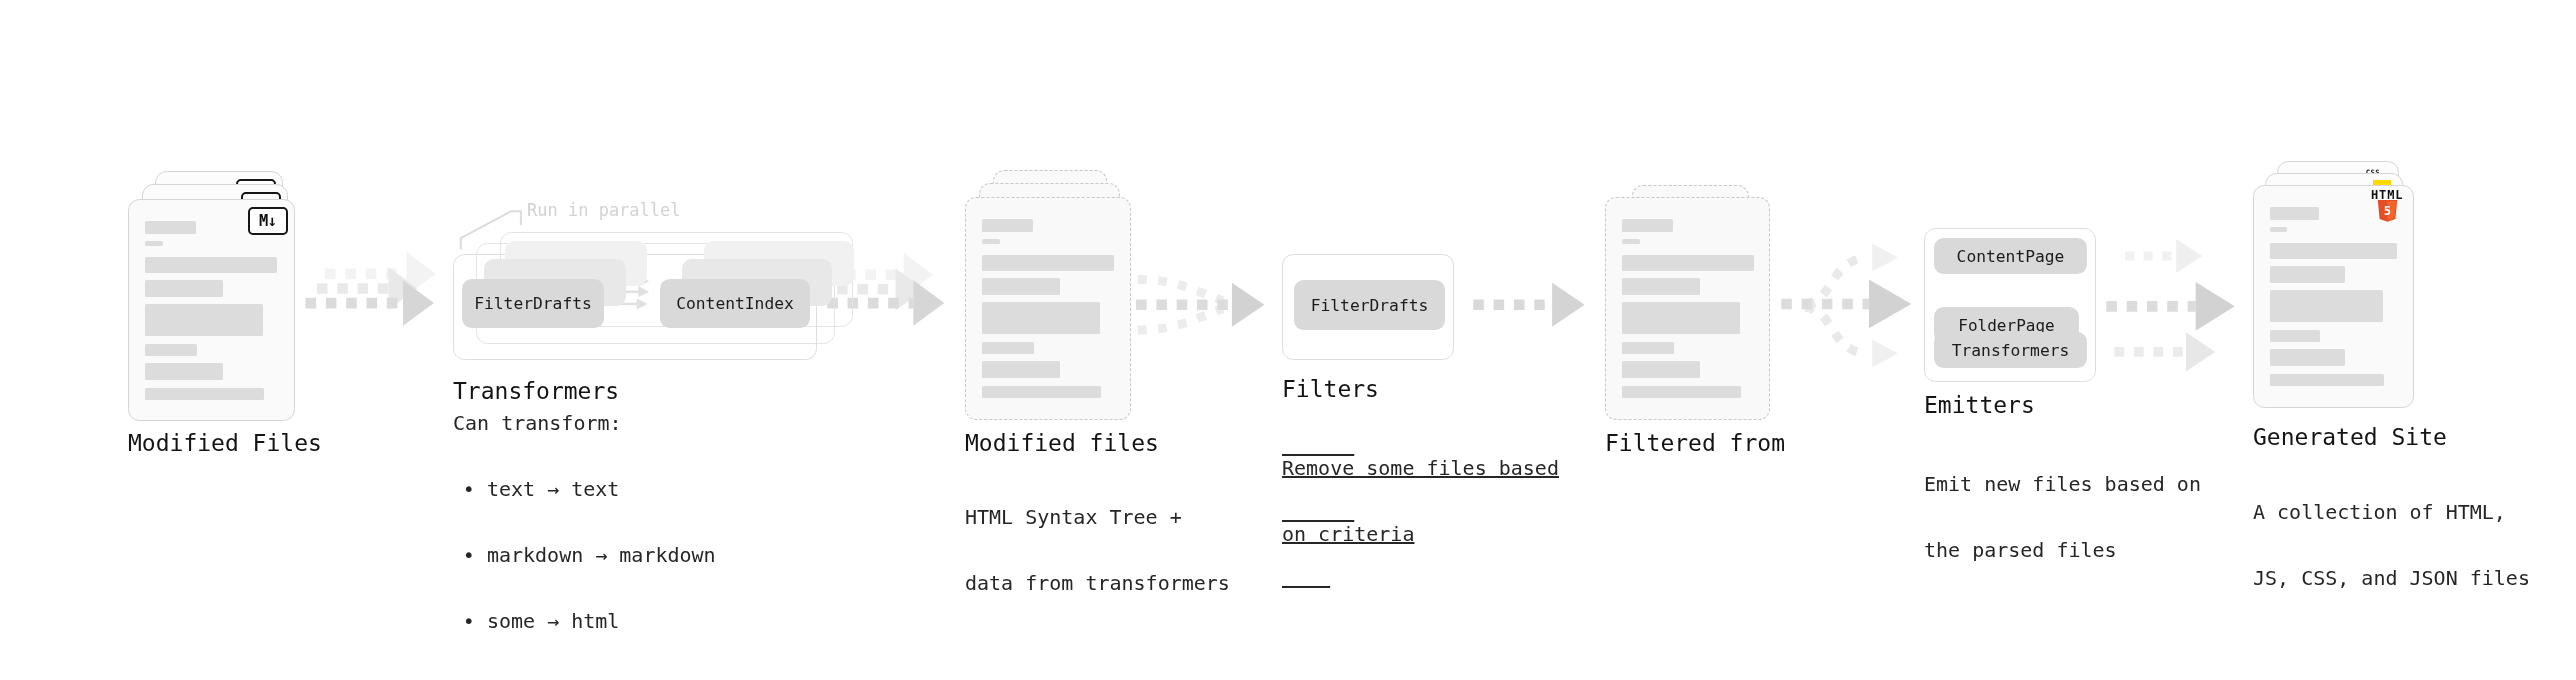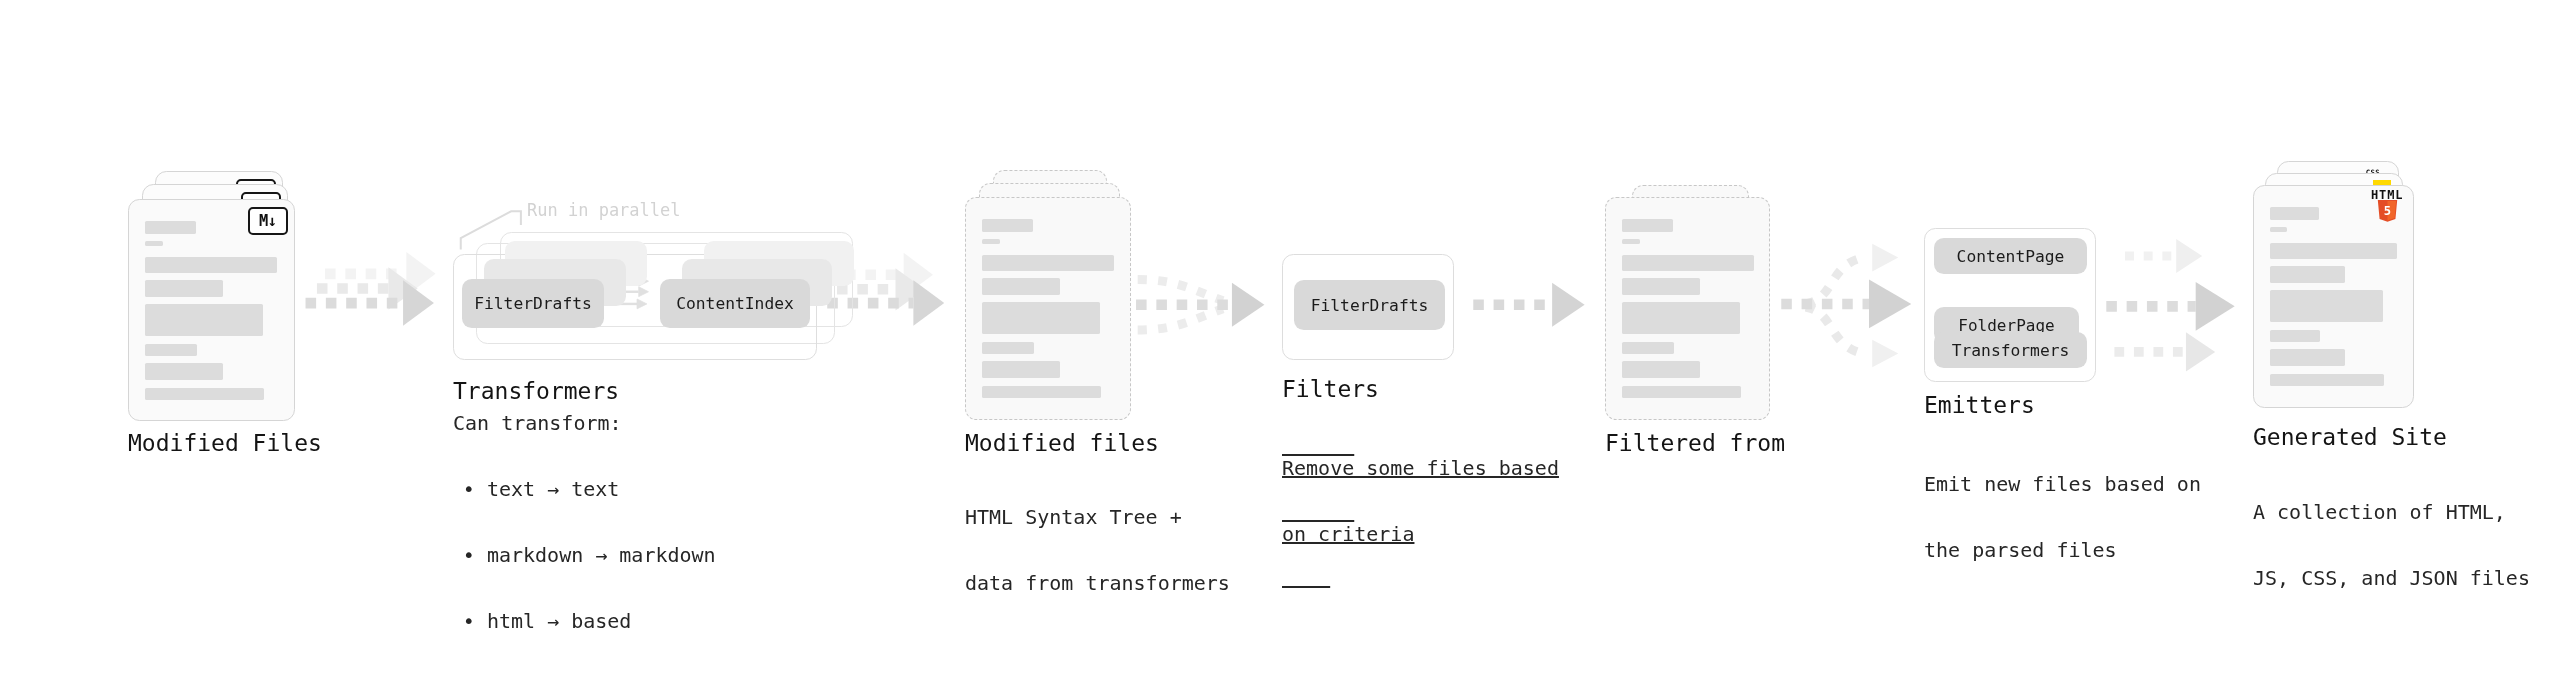--- a/index.html
+++ b/index.html
@@ -149,21 +149,21 @@
 
     <div class="ghost g2" style="left:704px;top:241px;width:150px;height:45px;"></div>
     <div class="ghost g1" style="left:682px;top:259px;width:150px;height:47px;"></div>
     <div class="chip" style="left:660px;top:279px;width:150px;height:49px;">ContentIndex</div>
 
     <div class="heading" style="left:453px;top:378px;">Transformers</div>
     <div class="caption" style="left:453px;top:412px;">Can transform:</div>
     <div class="caption bullets" style="left:453px;top:434px;">
       <div>• text → text</div>
       <div>• markdown → markdown</div>
-      <div>• html → based</div>
+      <div>• some → html</div>
     </div>
   </div>
 
   <div>
     <div class="doc dashed tab" style="left:993px;top:170px;width:114px;height:37px;"></div>
     <div class="doc dashed tab" style="left:979px;top:183px;width:141px;height:37px;"></div>
     <div class="doc dashed" style="left:965px;top:197px;width:166px;height:223px;">
       <div class="doc-body">
           <div class="bar" style="width: 51px; height: 13px; margin-bottom: 7.3px;"></div>
           <div class="bar" style="width: 18px; height: 4.9px; margin-bottom: 10.6px;"></div>

